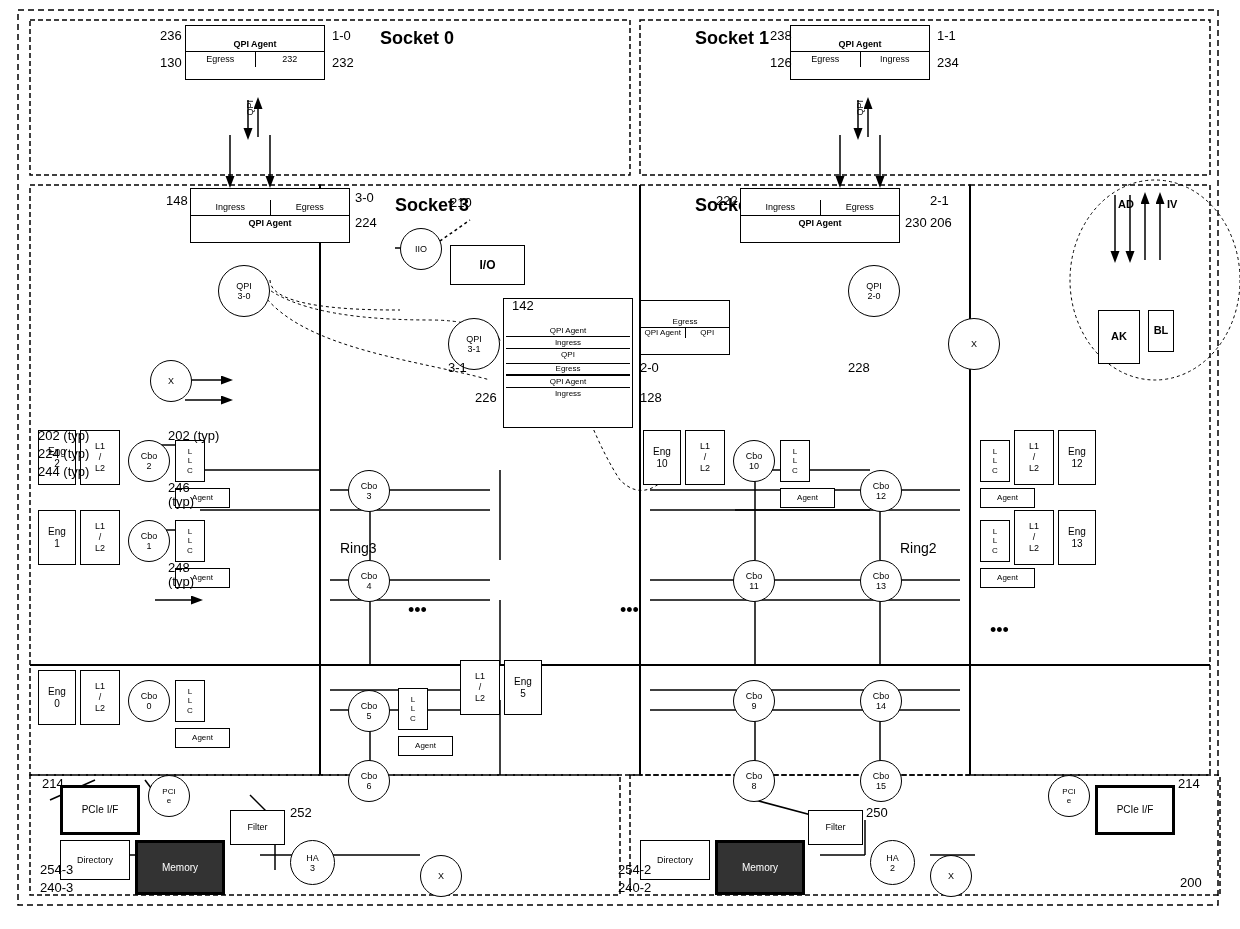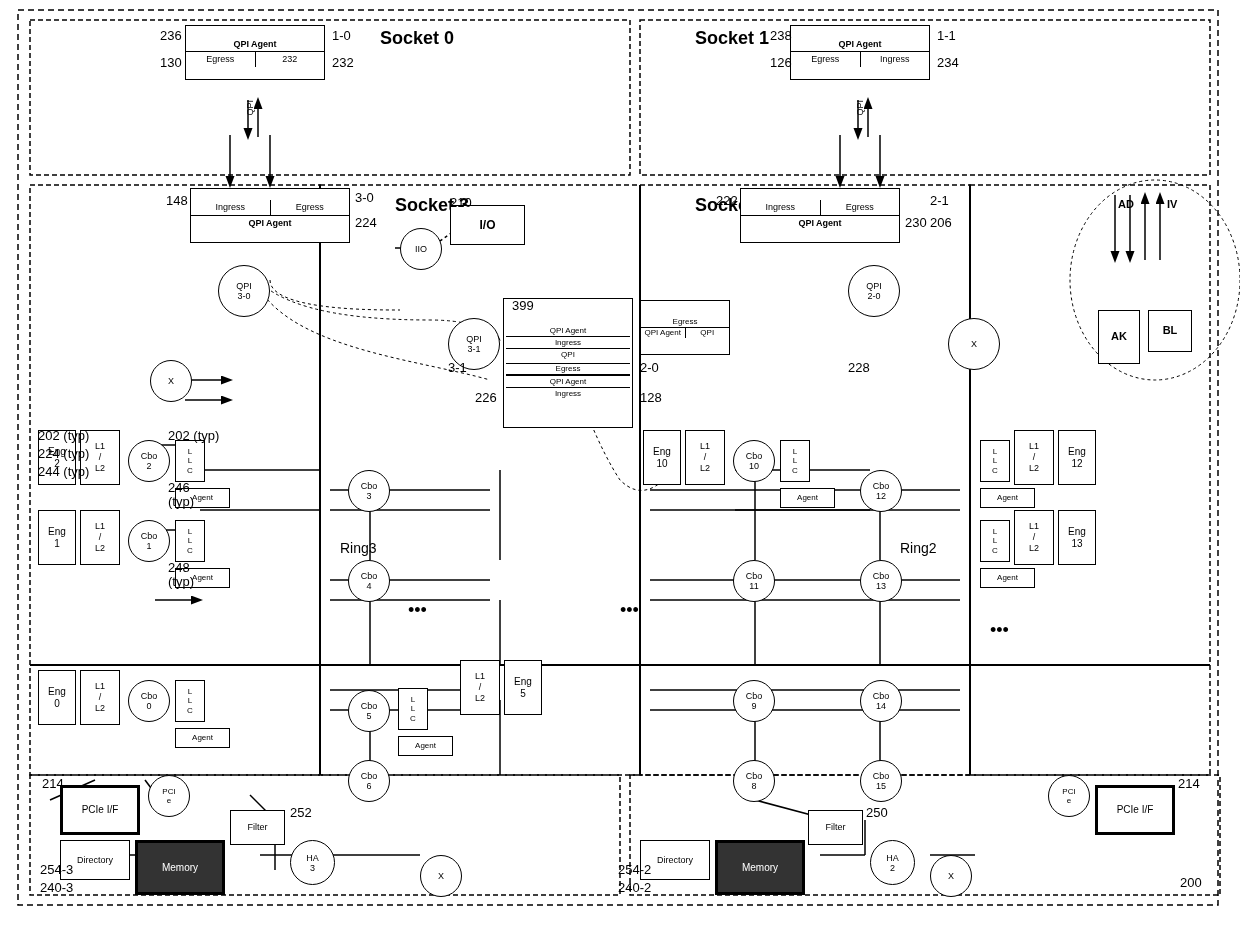--- a/index.html
+++ b/index.html
@@ -24,20 +24,21 @@
       background: #fff;
       display: flex;
       align-items: center;
       justify-content: center;
       text-align: center;
       font-size: 10px;
       line-height: 1.2;
     }
     .box-bold {
       font-weight: bold;
+      margin-top: 40px;
     }
     .box-dark {
       background: #333;
       color: #fff;
     }
     .box-thick {
       border-width: 3px;
     }
     .circle {
       position: absolute;
@@ -280,21 +281,21 @@
 <div class="box" style="top:298px;left:503px;width:130px;height:130px;flex-direction:column;padding:2px;">
   <div style="font-size:8px;border-bottom:1px solid #000;width:100%;text-align:center;">QPI Agent</div>
   <div style="font-size:8px;border-bottom:1px solid #000;width:100%;text-align:center;padding:1px;">Ingress</div>
   <div style="font-size:8px;text-align:center;width:100%;padding:1px;">QPI</div>
   <div style="display:flex;width:100%;border-top:1px solid #000;border-bottom:1px solid #000;margin-top:2px;">
     <div style="flex:1;font-size:8px;text-align:center;">Egress</div>
   </div>
   <div style="font-size:8px;text-align:center;width:100%;padding:1px;border-top:1px solid #000;">QPI Agent</div>
   <div style="font-size:8px;text-align:center;width:100%;padding:1px;border-top:1px solid #000;">Ingress</div>
 </div>
-<div class="label" style="top:298px;left:512px;">399</div>
+<div class="label" style="top:298px;left:512px;">142</div>
 <div class="label" style="top:390px;left:475px;">226</div>
 <div class="label" style="top:390px;left:640px;">128</div>
 <div class="label" style="top:298px;left:640px;">220</div>
 <div class="label" style="top:360px;left:448px;">3-1</div>
 <div class="label" style="top:360px;left:640px;">2-0</div>
 <div class="label" style="top:360px;left:848px;">228</div>
 
 <div class="box" style="top:300px;left:640px;width:90px;height:55px;flex-direction:column;">
   <div style="font-size:8px;border-bottom:1px solid #000;width:100%;text-align:center;">Egress</div>
   <div style="display:flex;width:100%;">
@@ -455,17 +456,17 @@
 <div class="box" style="top:810px;left:808px;width:55px;height:35px;font-size:9px;">Filter</div>
 <div class="label" style="top:805px;left:866px;">250</div>
 
 <div class="circle" style="top:840px;left:870px;width:45px;height:45px;font-size:9px;">HA<br>2</div>
 
 <div class="label" style="top:198px;left:1118px;font-size:11px;font-weight:bold;">AD</div>
 <div class="label" style="top:198px;left:1155px;font-size:11px;font-weight:bold;padding-left:12px;">IV</div>
 
 <div class="box" style="top:310px;left:1098px;width:42px;height:54px;font-size:11px;font-weight:bold;">AK</div>
 
-<div class="box" style="top:310px;left:1148px;width:44px;height:42px;font-size:11px;font-weight:bold;">BL</div>
+<div class="box" style="top:310px;left:1148px;width:26px;height:42px;font-size:11px;font-weight:bold;">BL</div>
 
 <div class="label" style="top:875px;left:1180px;font-size:13px;">200</div>
 
 </div>
 
 </body></html>

